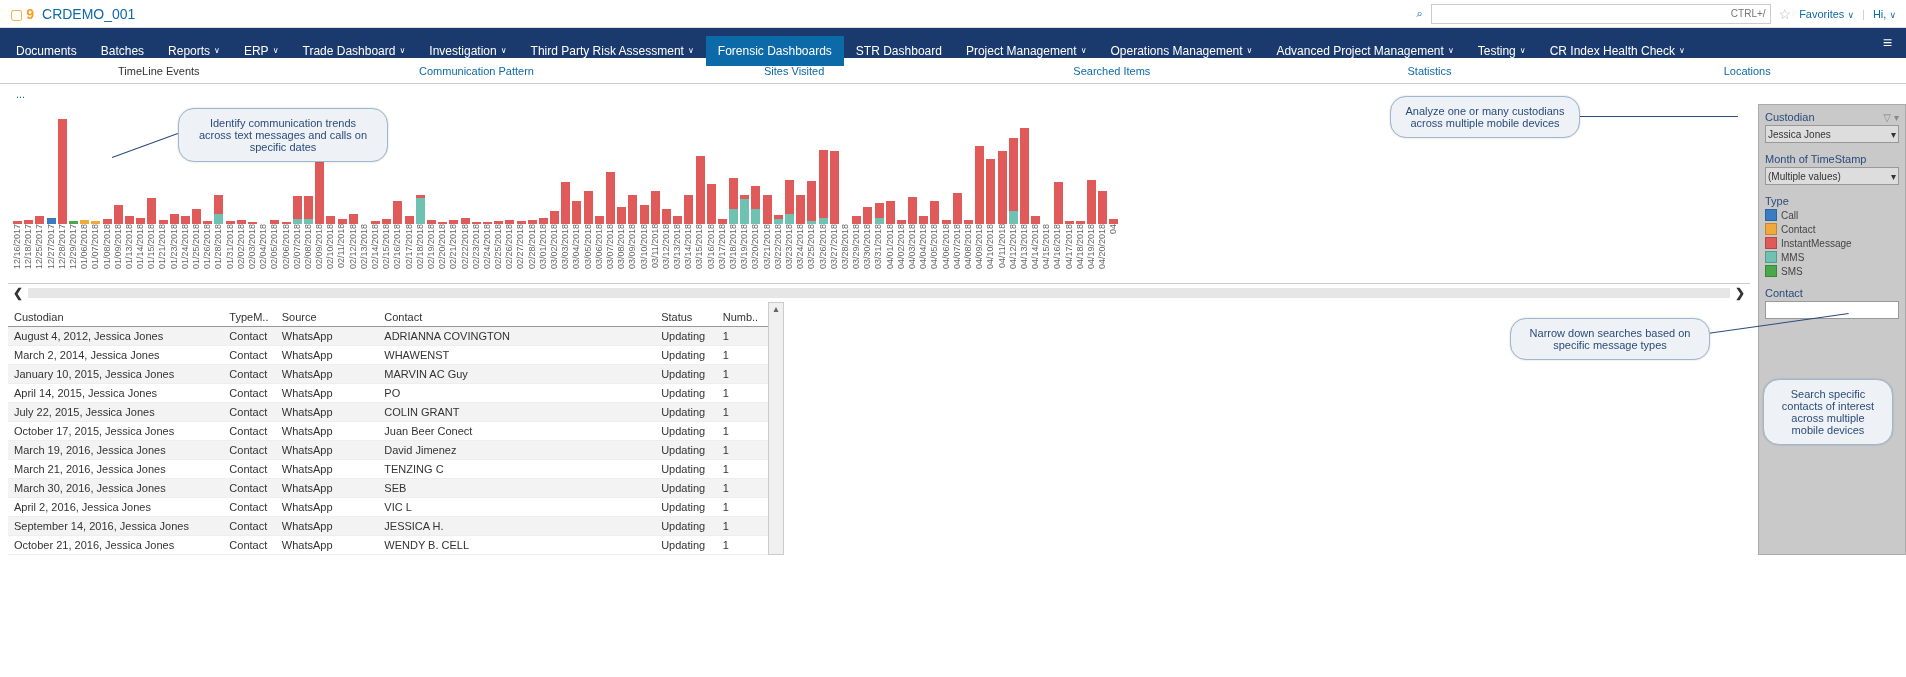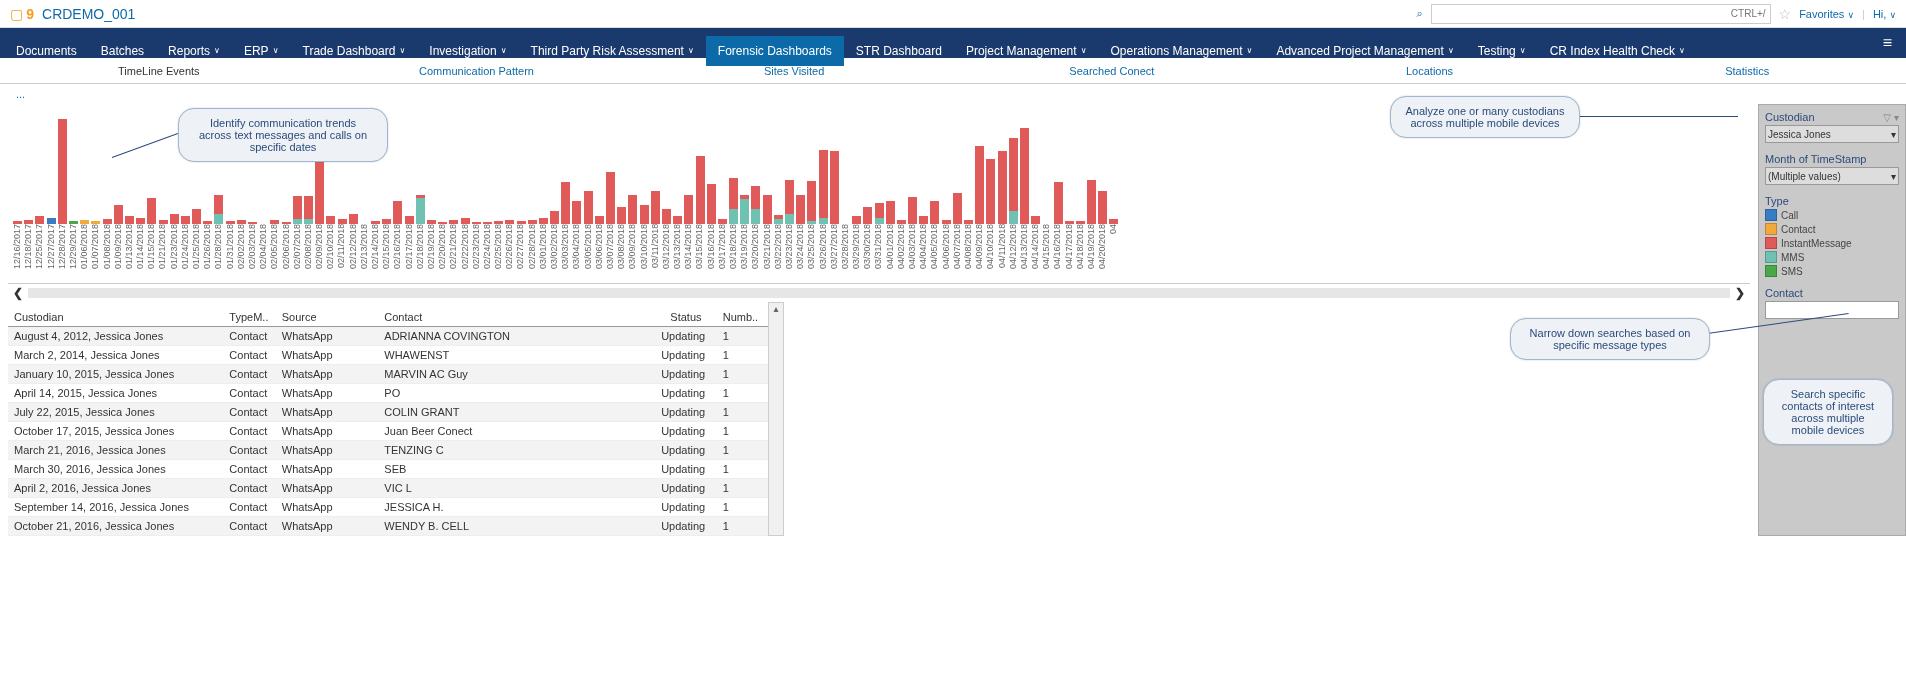--- a/index.html
+++ b/index.html
@@ -92,23 +92,23 @@
     <div class="nav-item">Advanced Project Management<span class="dd">∨</span></div>
     <div class="nav-item">Testing<span class="dd">∨</span></div>
     <div class="nav-item">CR Index Health Check<span class="dd">∨</span></div>
     <div class="hamburger">≡</div>
   </div>
 
 <div class="sub-nav" id="sub-nav">
     <div class="sub-tab active">TimeLine Events</div>
     <div class="sub-tab">Communication Pattern</div>
     <div class="sub-tab">Sites Visited</div>
-    <div class="sub-tab">Searched Conect</div>
+    <div class="sub-tab">Searched Items</div>
+    <div class="sub-tab">Statistics</div>
     <div class="sub-tab">Locations</div>
-    <div class="sub-tab">Statistics</div>
   </div>
 
 <div class="breadcrumb-row">...</div>
 
 <div class="workspace">
   <div class="main-col">
 
     <div class="chart-wrap">
       <div class="chart-area">
         <div class="bars" id="bars">
@@ -534,21 +534,21 @@
     </div>
 
     <div class="table-scroll-wrap">
       <table class="data-table">
         <thead>
             <tr id="thead-row">
               <th style="width: 210px;">Custodian</th>
               <th style="width: 50px;">TypeM..</th>
               <th style="width: 100px;">Source</th>
               <th style="width: 270px;">Contact</th>
-              <th style="width: 60px; text-align: center;">Status</th>
+              <th style="width: 60px;">Status</th>
               <th style="width: 50px;">Numb..</th>
             </tr>
           </thead>
         <tbody id="tbody">
             <tr>
               <td>August 4, 2012, Jessica Jones</td>
               <td>Contact</td>
               <td>WhatsApp</td>
               <td>ADRIANNA COVINGTON</td>
               <td>Updating</td>
@@ -584,20 +584,28 @@
               <td>WhatsApp</td>
               <td>COLIN GRANT</td>
               <td>Updating</td>
               <td>1</td>
             </tr>
             <tr>
               <td>October 17, 2015, Jessica Jones</td>
               <td>Contact</td>
               <td>WhatsApp</td>
               <td>Juan Beer Conect</td>
+              <td>Updating</td>
+              <td>1</td>
+            </tr>
+            <tr>
+              <td>March 19, 2016, Jessica Jones</td>
+              <td>Contact</td>
+              <td>WhatsApp</td>
+              <td>David Jimenez</td>
               <td>Updating</td>
               <td>1</td>
             </tr>
             <tr>
               <td>March 21, 2016, Jessica Jones</td>
               <td>Contact</td>
               <td>WhatsApp</td>
               <td>TENZING C</td>
               <td>Updating</td>
               <td>1</td>

